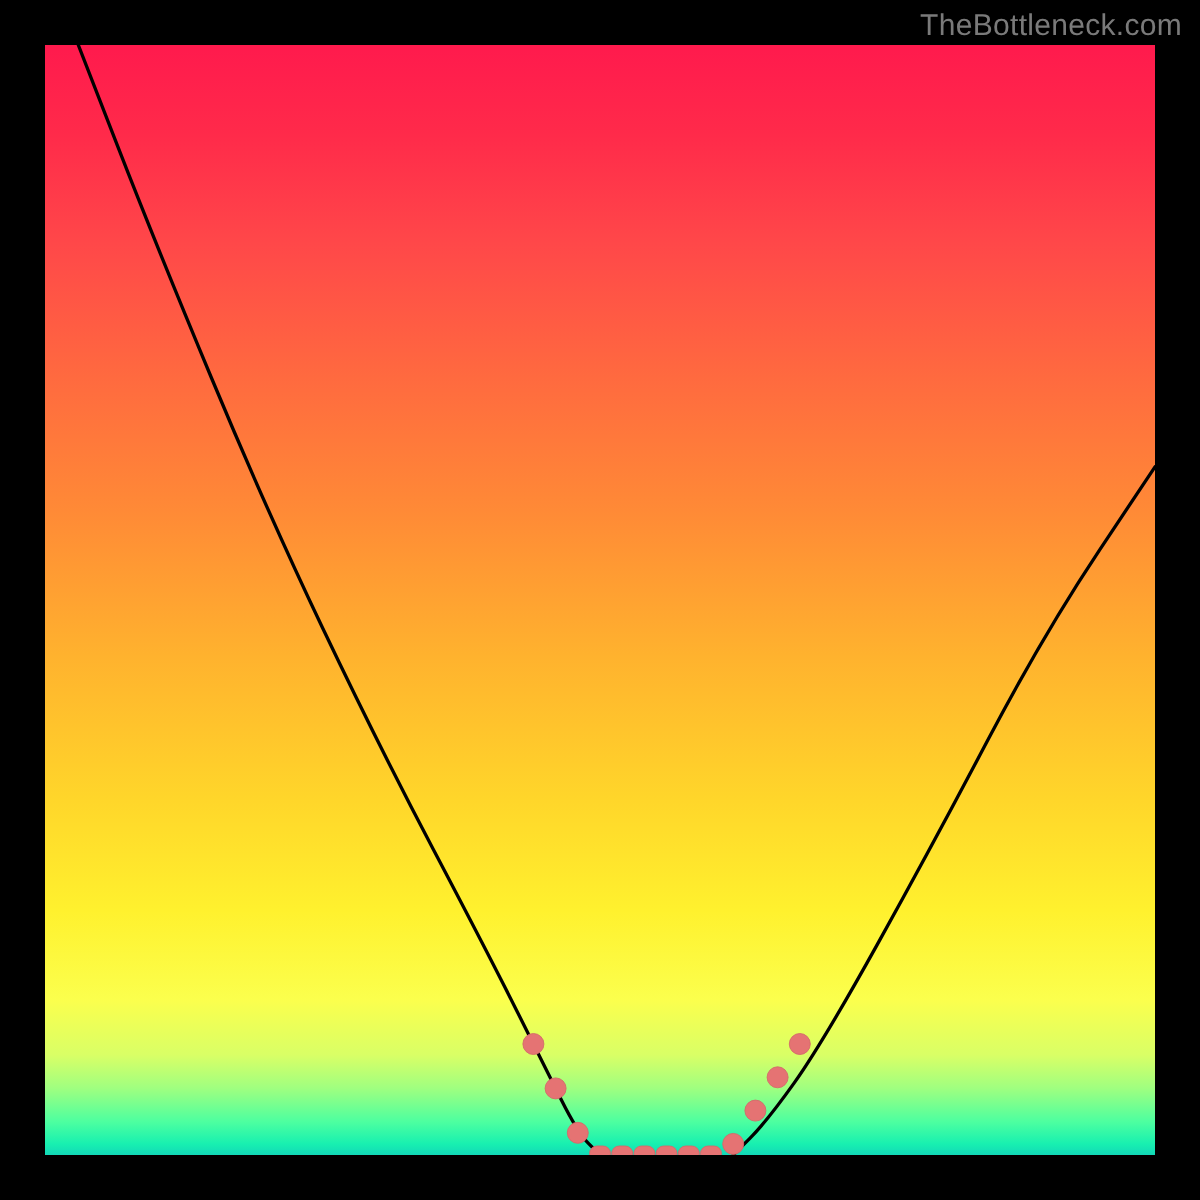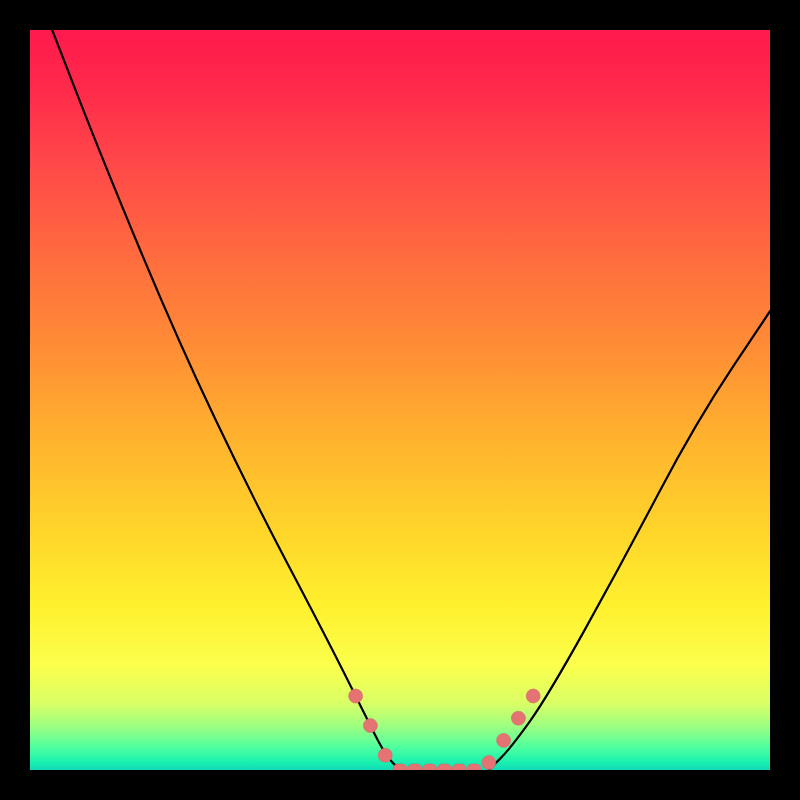--- a/index.html
+++ b/index.html
@@ -73,20 +73,21 @@
   .flat-bead {
     fill: #e57373;
     stroke: #d46a6a;
     stroke-width: 0.6;
   }
 </style>
 </head>
 <body>
 
 <div class="frame">
+  <div class="watermark">TheBottleneck.com</div>
 
   <div class="plot">
     <svg class="curves" viewBox="0 0 740 740" preserveAspectRatio="none">
 
       <path class="curve-left" d="M22.2 0.0 Q 22.2 0.0 48.1 66.6 Q 74.0 133.2 111.0 222.0 Q 148.0 310.8 185.0 388.5 Q 222.0 466.2 259.0 536.5 Q 296.0 606.8 314.5 643.8 Q 333.0 680.8 344.1 703.0 Q 355.2 725.2 362.6 732.6 L 370.0 740.0"></path>
 
       <path class="curve-right" d="M458.8 740.0 Q 458.8 740.0 469.9 728.9 Q 481.0 717.8 499.5 691.9 Q 518.0 666.0 555.0 599.4 Q 592.0 532.8 629.0 462.5 Q 666.0 392.2 703.0 336.7 L 740.0 281.2"></path>
 
       <g class="bead-group">
           <circle cx="325.6" cy="666.0" r="7" class="beads"></circle>

